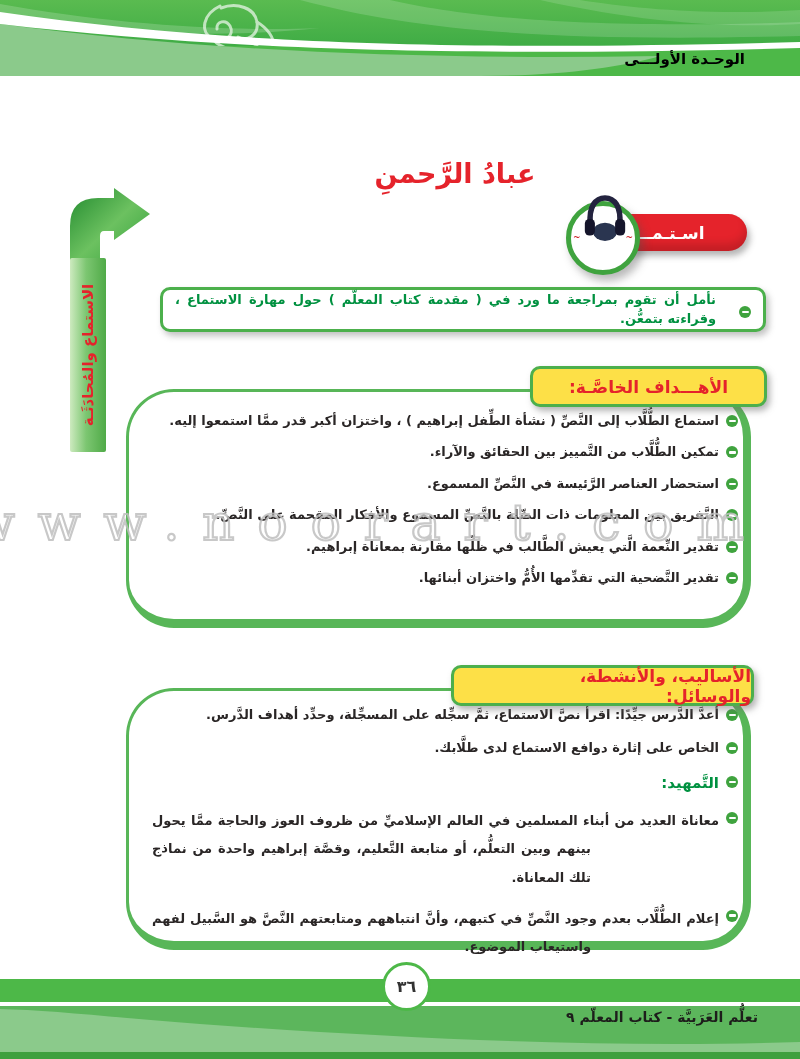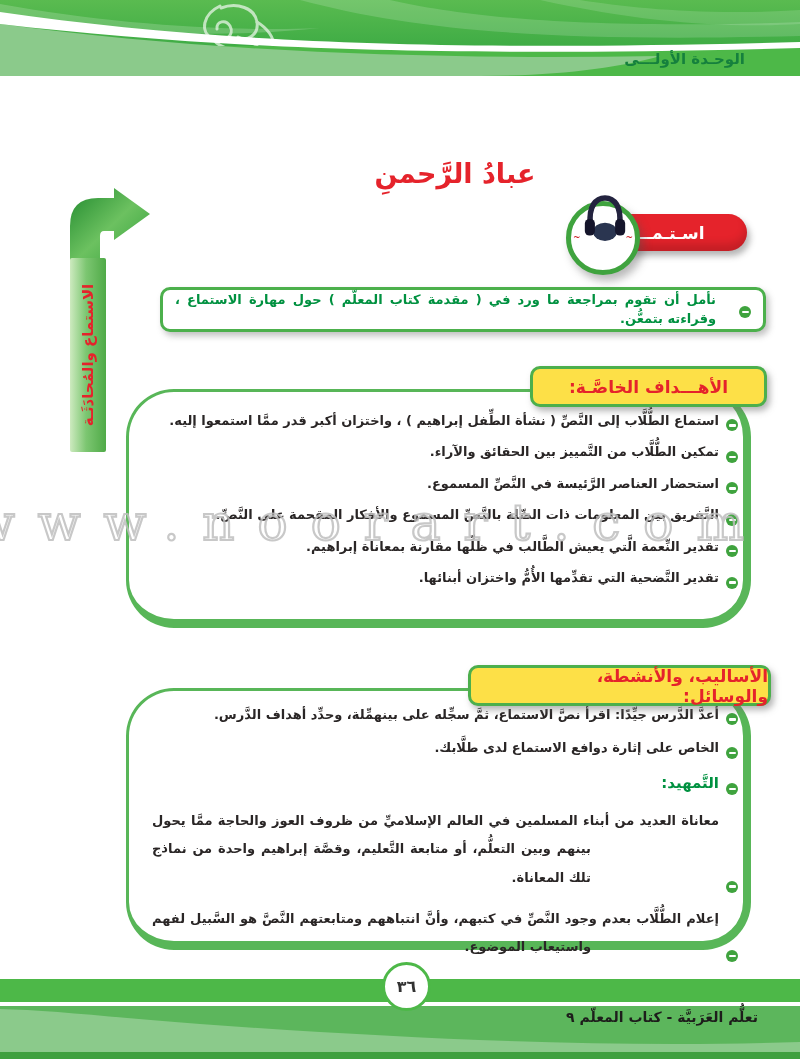--- a/index.html
+++ b/index.html
@@ -1,21 +1,21 @@
 <!DOCTYPE html>
 <html><head>
 <meta charset="utf-8">
 <style>
   html,body{margin:0;padding:0;background:#e9e9e9;}
   .page{position:relative;width:800px;height:1059px;background:#ffffff;overflow:hidden;
         font-family:"DejaVu Sans",sans-serif;margin:0 auto;}
   .abs{position:absolute;}
 
   
-  .unit-label{position:absolute;top:50px;right:55px;color:#15803d;font-size:15px;font-weight:bold;direction:rtl;z-index:3;}
+  .unit-label{position:absolute;top:50px;right:55px;color:#000000;font-size:15px;font-weight:bold;direction:rtl;z-index:3;}
   .footer-label{position:absolute;top:1009px;right:42px;color:#1d1d1b;font-size:14px;font-weight:bold;direction:rtl;z-index:4;}
   .page-bar{position:absolute;left:0;top:979px;width:800px;height:23px;background:#4DB848;z-index:2;}
   .page-circle{position:absolute;left:382px;top:962px;width:43px;height:43px;background:#fff;border:3px solid #4DB848;
                border-radius:50%;display:flex;align-items:center;justify-content:center;color:#333;
                font-size:16px;font-weight:bold;z-index:5;}
 
   
   .lesson-title{position:absolute;left:130px;top:158px;width:650px;text-align:center;color:#E5232B;
                 font-size:27px;font-weight:bold;direction:rtl;}
 
@@ -44,27 +44,27 @@
 
   
   .container-box{position:absolute;border:3px solid #58B658;border-right-width:8px;border-bottom-width:9px;
                  border-radius:48px;z-index:1;background:transparent;}
   .sec1{left:126px;top:389px;width:614px;height:227px;}
   .sec2{left:126px;top:688px;width:614px;height:250px;}
   .pill{position:absolute;background:#fde047;border:3px solid #4CAF4C;border-radius:10px;
         box-shadow:3px 4px 6px rgba(110,110,110,.5);display:flex;align-items:center;justify-content:center;
         color:#E5232B;font-weight:bold;font-size:17px;direction:rtl;z-index:6;box-sizing:border-box;}
   .pill1{left:530px;top:366px;width:237px;height:41px;}
-  .pill2{left:468px;top:665px;width:303px;height:41px;padding-left:36px;}
+  .pill2{left:451px;top:665px;width:303px;height:41px;padding-left:36px;}
 
   
   .blist{position:absolute;direction:rtl;z-index:2;}
   .list1{left:152px;top:410px;width:586px;}
   .list2{left:152px;top:704px;width:586px;}
-  .bitem{display:flex;align-items:flex-end;gap:7px;margin-bottom:10px;}
+  .bitem{display:flex;align-items:flex-start;gap:7px;margin-bottom:10px;}
   .list2 .bitem{margin-bottom:12px;}
   .bullet{flex:0 0 auto;width:12px;height:12px;border-radius:50%;background:#3FA33E;position:relative;margin-top:5px;}
   .bullet::after{content:"";position:absolute;left:2.5px;top:4.8px;width:7px;height:2.4px;background:#fff;border-radius:1px;}
   .btext{font-size:13px;font-weight:bold;color:#2a2626;line-height:1.65;text-align:justify;}
   .green-head{color:#009140;font-size:15px;font-weight:bold;line-height:1.6;}
   .tamhid .btext{line-height:2.2;}
   .hang{display:block;padding-right:128px;text-indent:-128px;}
 
   
   .watermark{position:absolute;left:-28px;top:494px;width:880px;font-family:"DejaVu Serif",serif;font-size:50px;
@@ -167,21 +167,21 @@
 
   <div class="watermark">www.noorart.com</div>
 
   <div class="container-box sec2"></div>
   <div class="pill pill2">
     <span>الأساليب، والأنشطة، والوسائل:</span>
   </div>
   <div class="blist list2">
     <div class="bitem">
       <span class="bullet"></span>
-      <span class="btext">أعدَّ الدَّرس جيِّدًا: اقرأ نصَّ الاستماع، ثمَّ سجِّله على بينهمِّلة، وحدِّد أهداف الدَّرس.</span>
+      <span class="btext">أعدَّ الدَّرس جيِّدًا: اقرأ نصَّ الاستماع، ثمَّ سجِّله على المسجِّلة، وحدِّد أهداف الدَّرس.</span>
     </div>
     <div class="bitem">
       <span class="bullet"></span>
       <span class="btext">الخاص على إثارة دوافع الاستماع لدى طلَّابك.</span>
     </div>
     <div class="bitem">
       <span class="bullet"></span>
       <span class="green-head">التَّمهيد:</span>
     </div>
     <div class="bitem tamhid">

